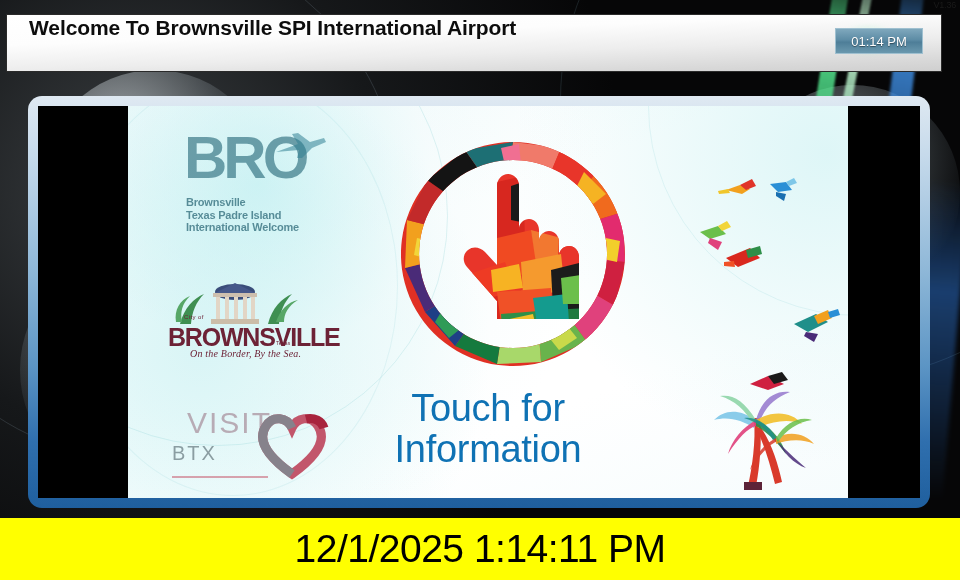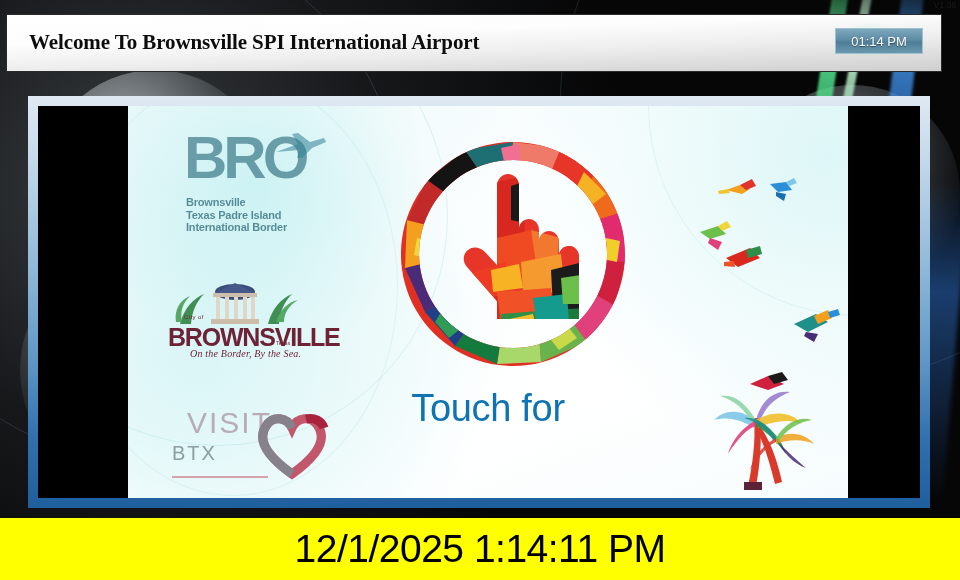--- a/index.html
+++ b/index.html
@@ -63,40 +63,41 @@
     position:absolute; left:6px; top:14px; width:936px; height:58px;
     background:linear-gradient(178deg,#ffffff 0%,#fdfdfd 34%,#ededed 62%,#d9d9d9 86%,#cfcfcf 100%);
     border:1px solid #2a2a2a; z-index:30; overflow:hidden;
   }
   .header:after{
     content:""; position:absolute; left:120px; top:-38px; width:420px; height:60px;
     background:radial-gradient(ellipse at center, rgba(255,255,255,.95), rgba(255,255,255,0) 70%);
     transform:rotate(-3deg);
   }
   .header-title{
-    position:absolute; left:22px; top:15px; font-size:21px; font-weight:bold; color:#0d0d0d;
-    letter-spacing:-.1px; white-space:nowrap; z-index:2;font-family:Liberation Serif, serif;
+    position:absolute; left:22px; top:1px; font-size:21px; font-weight:bold; color:#0d0d0d;
+    letter-spacing:-.1px; white-space:nowrap; z-index:2;
   }
   .clock-badge{
     position:absolute; right:18px; top:13px; width:88px; height:26px;
     background:linear-gradient(180deg,#7fa8bd 0%,#5d8ca5 45%,#4e7e98 55%,#6a98ae 100%);
     border:1px solid #9fc0d0; display:flex; align-items:center; justify-content:center;
     font-size:13px; color:#ffffff; text-shadow:0 1px 1px rgba(0,0,0,.45); z-index:3;
   }
   .clock-glow{
     position:absolute; right:46px; top:10px; width:54px; height:30px; z-index:2;
     background:radial-gradient(ellipse at center, rgba(120,255,190,.55), rgba(80,220,160,0) 72%);
     filter:blur(3px);
   }
 
   
   .frame{
     position:absolute; left:28px; top:96px; width:902px; height:412px; z-index:20;
     background:linear-gradient(180deg,#dfe9f2 0%,#c3d8ea 16%,#8fb8d8 42%,#5b94c4 66%,#2f6fae 84%,#1f5f9e 100%);
     padding:10px;
+    border-radius:14px;
   }
   .frame-inner{ position:absolute; inset:10px; background:#000; overflow:hidden; }
 
   
   .panel{
     position:absolute; left:90px; top:0px; width:720px; height:392px;
     background:
       radial-gradient(circle at 18% 20%, rgba(180,236,238,.55) 0%, rgba(226,246,247,.25) 26%, rgba(255,255,255,0) 52%),
       radial-gradient(circle at 10% 62%, rgba(165,232,234,.45) 0%, rgba(255,255,255,0) 42%),
       radial-gradient(circle at 97% 12%, rgba(176,234,236,.42) 0%, rgba(255,255,255,0) 40%),
@@ -196,21 +197,21 @@
         <div class="panel-swirl sw3"></div>
 
         <div class="logo-bro">
           <div class="bro-wordmark">BRO</div>
           <svg class="bro-plane" width="56" height="32" viewBox="0 0 56 32">
             <path d="M4 22 L26 14 L20 4 L26 3 L38 12 L52 8 L54 12 L40 18 L30 28 L25 28 L27 20 Z" fill="rgba(34,118,138,.55)"></path>
           </svg>
           <div class="bro-sub">
             <div>Brownsville</div>
             <div>Texas Padre Island</div>
-            <div>International Border</div>
+            <div>International Welcome</div>
           </div>
         </div>
 
         <div class="logo-bville">
           <svg width="135" height="60" viewBox="0 0 135 60" style="position:absolute;left:0;top:-6px">
             <path d="M12 46 C16 30 26 20 36 16 C28 24 24 34 23 46 Z" fill="#3f8f52"></path>
             <path d="M8 44 C6 32 12 22 22 18 C14 26 12 34 14 44 Z" fill="#57a767"></path>
             <path d="M100 46 C104 30 114 20 124 16 C116 24 112 34 111 46 Z" fill="#3f8f52"></path>
             <path d="M108 44 C112 32 120 24 130 22 C120 28 116 36 116 44 Z" fill="#57a767"></path>
             <ellipse cx="67" cy="14" rx="20" ry="8" fill="#3a4d7a"></ellipse>
@@ -299,20 +300,21 @@
               <polygon points="104,178 132,172 138,198 106,202" fill="#f2c02c"></polygon>
               <polygon points="132,156 166,152 168,180 136,182" fill="#149b8e"></polygon>
               <polygon points="160,136 186,132 188,162 162,162" fill="#6bbf4b"></polygon>
               <polygon points="90,128 118,122 122,146 92,150" fill="#f7b323"></polygon>
             </g>
           </svg>
         </div>
 
         <div class="touch-text">
           <div>Touch for</div>
+          <div>Information</div>
         </div>
 
         <svg class="birds" viewBox="0 0 160 260">
           <g>
             <path d="M38 44 l14 -5 l10 4 l-8 5 Z" fill="#f2a01e"></path>
             <path d="M52 39 l12 -6 l4 7 l-10 4 Z" fill="#e0342a"></path>
             <path d="M30 45 l10 -2 l2 4 l-11 1 Z" fill="#f0c62c"></path>
           </g>
           <g>
             <path d="M82 38 l16 -2 l6 8 l-14 2 Z" fill="#2a8fd6"></path>

